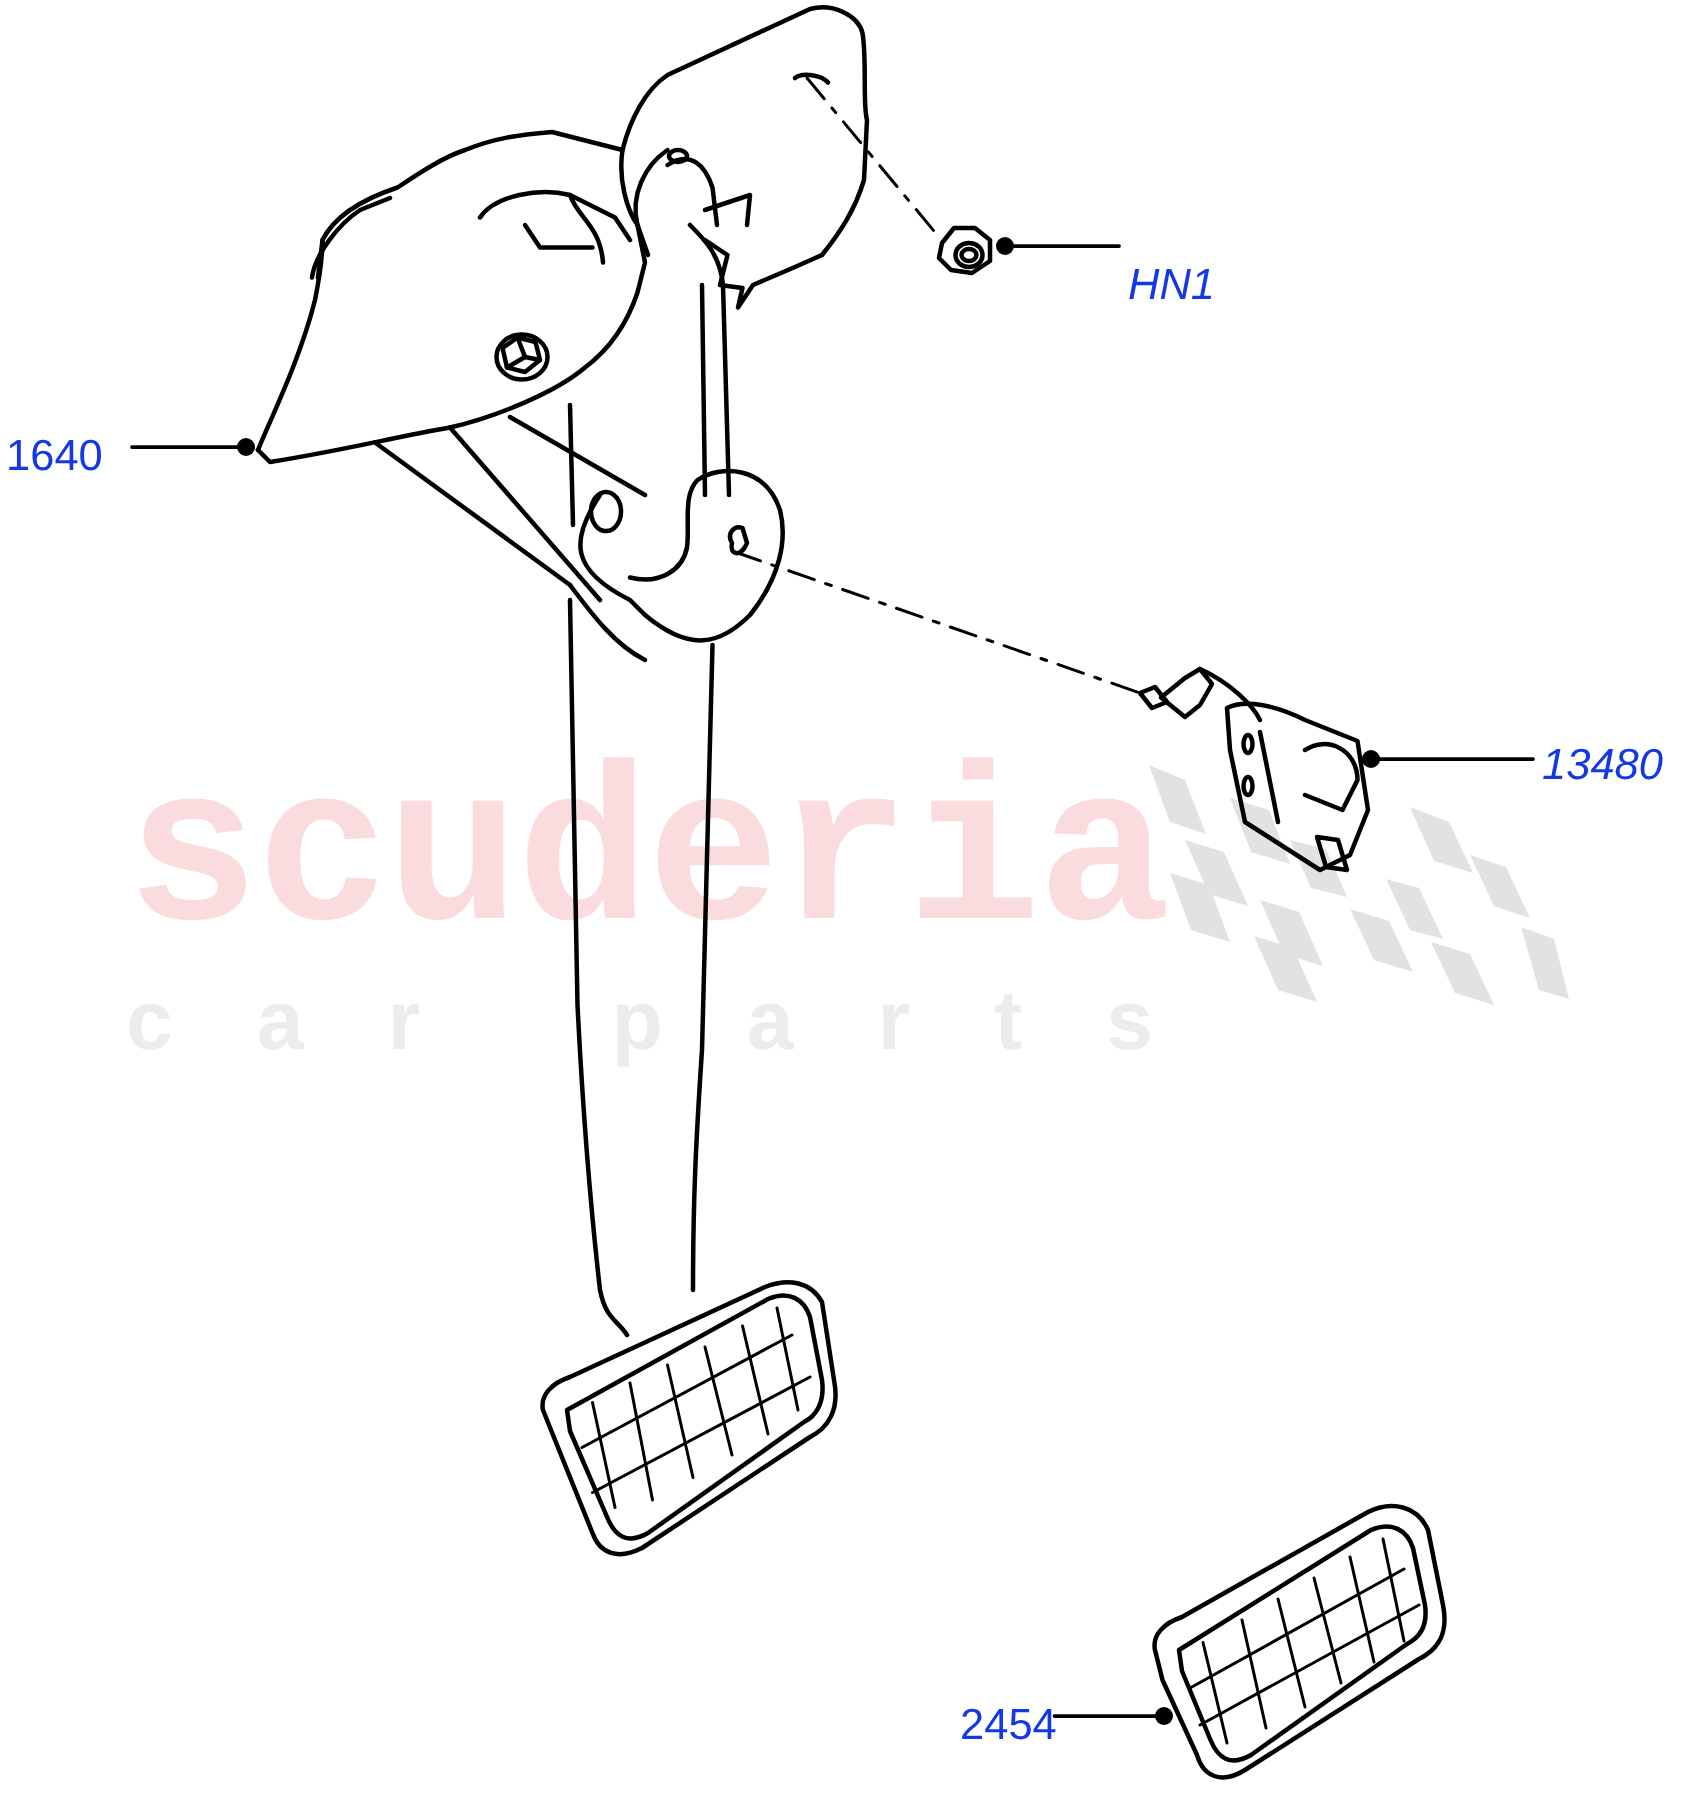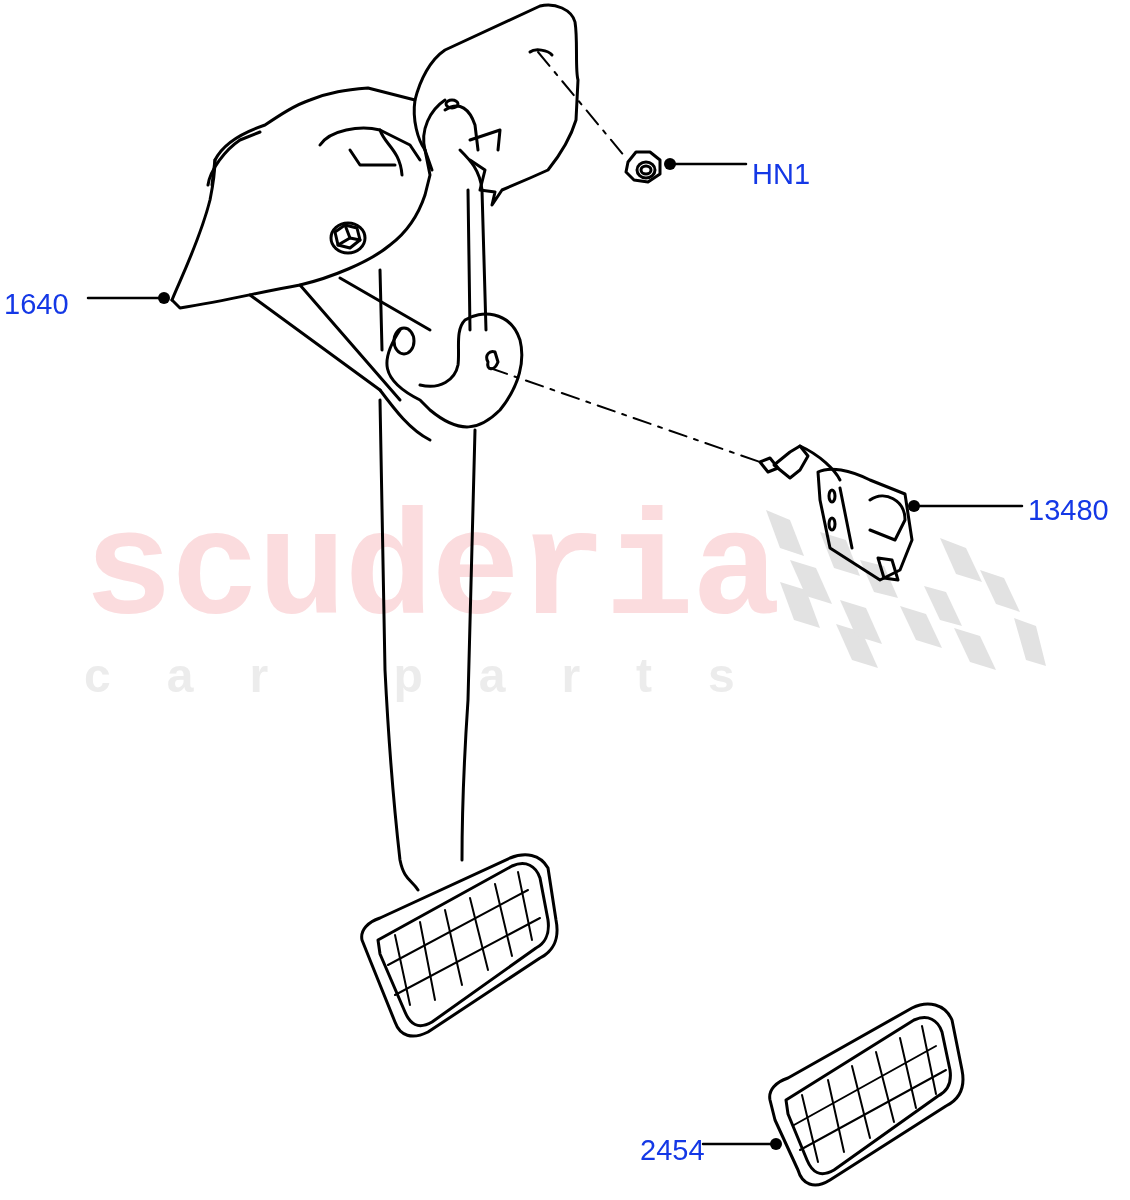--- a/index.html
+++ b/index.html
@@ -1,19 +1,19 @@
 <!DOCTYPE html>
 <html><head>
 <meta charset="utf-8">
 <style>
   html, body { margin: 0; padding: 0; background: #ffffff; }
   body { width: 1130px; height: 1200px; position: relative; overflow: hidden; font-family: "Liberation Sans", sans-serif; }
   #stage { position: absolute; left: 0; top: 0; width: 1130px; height: 1200px; }
   .wm-main { position: absolute; left: 84px; top: 500px; font-family: Liberation Mono, monospace; font-weight: bold; font-size: 148px; letter-spacing: -2px; color: #fbdcde; line-height: 1; white-space: nowrap; }
-  .wm-sub { position: absolute; left: 84px; top: 652px; font-family: "Liberation Sans", sans-serif; font-weight: bold; font-size: 48px; color: #ececec; line-height: 1; white-space: nowrap; letter-spacing: 56px; }
+  .wm-sub { position: absolute; left: 84px; top: 652px; font-family: "Liberation Sans", sans-serif; font-weight: bold; font-size: 56px; color: #ececec; line-height: 1; white-space: nowrap; letter-spacing: 56px; }
   .callout { position: absolute; font-family: "Liberation Sans", sans-serif; font-size: 29px; color: #1438e6; line-height: 1; white-space: nowrap; }
   svg { position: absolute; left: 0; top: 0; }
 </style>
 </head>
 <body>
 
 <div id="stage">
 
   <div class="wm-main">scuderia</div>
   <div class="wm-sub">car parts</div>
@@ -136,18 +136,18 @@
       <path d="M703,1144 L776,1144"></path>
     </g>
     <g fill="#000" stroke="none">
       <circle cx="164" cy="298" r="6"></circle>
       <circle cx="670" cy="164" r="6"></circle>
       <circle cx="914" cy="506" r="6"></circle>
       <circle cx="776" cy="1144" r="6"></circle>
     </g>
   </svg>
 
-  <div class="callout" style="left:752px; top:160px;">HN1</div>
+  <div class="callout" style="left:752px; top:176px;font-style:italic;">HN1</div>
   <div class="callout" style="left:4px; top:290px;">1640</div>
-  <div class="callout" style="left:1028px; top:496px;">13480</div>
+  <div class="callout" style="left:1028px; top:496px;font-style:italic;">13480</div>
   <div class="callout" style="left:640px; top:1136px;">2454</div>
 
 </div>
 
 </body></html>

